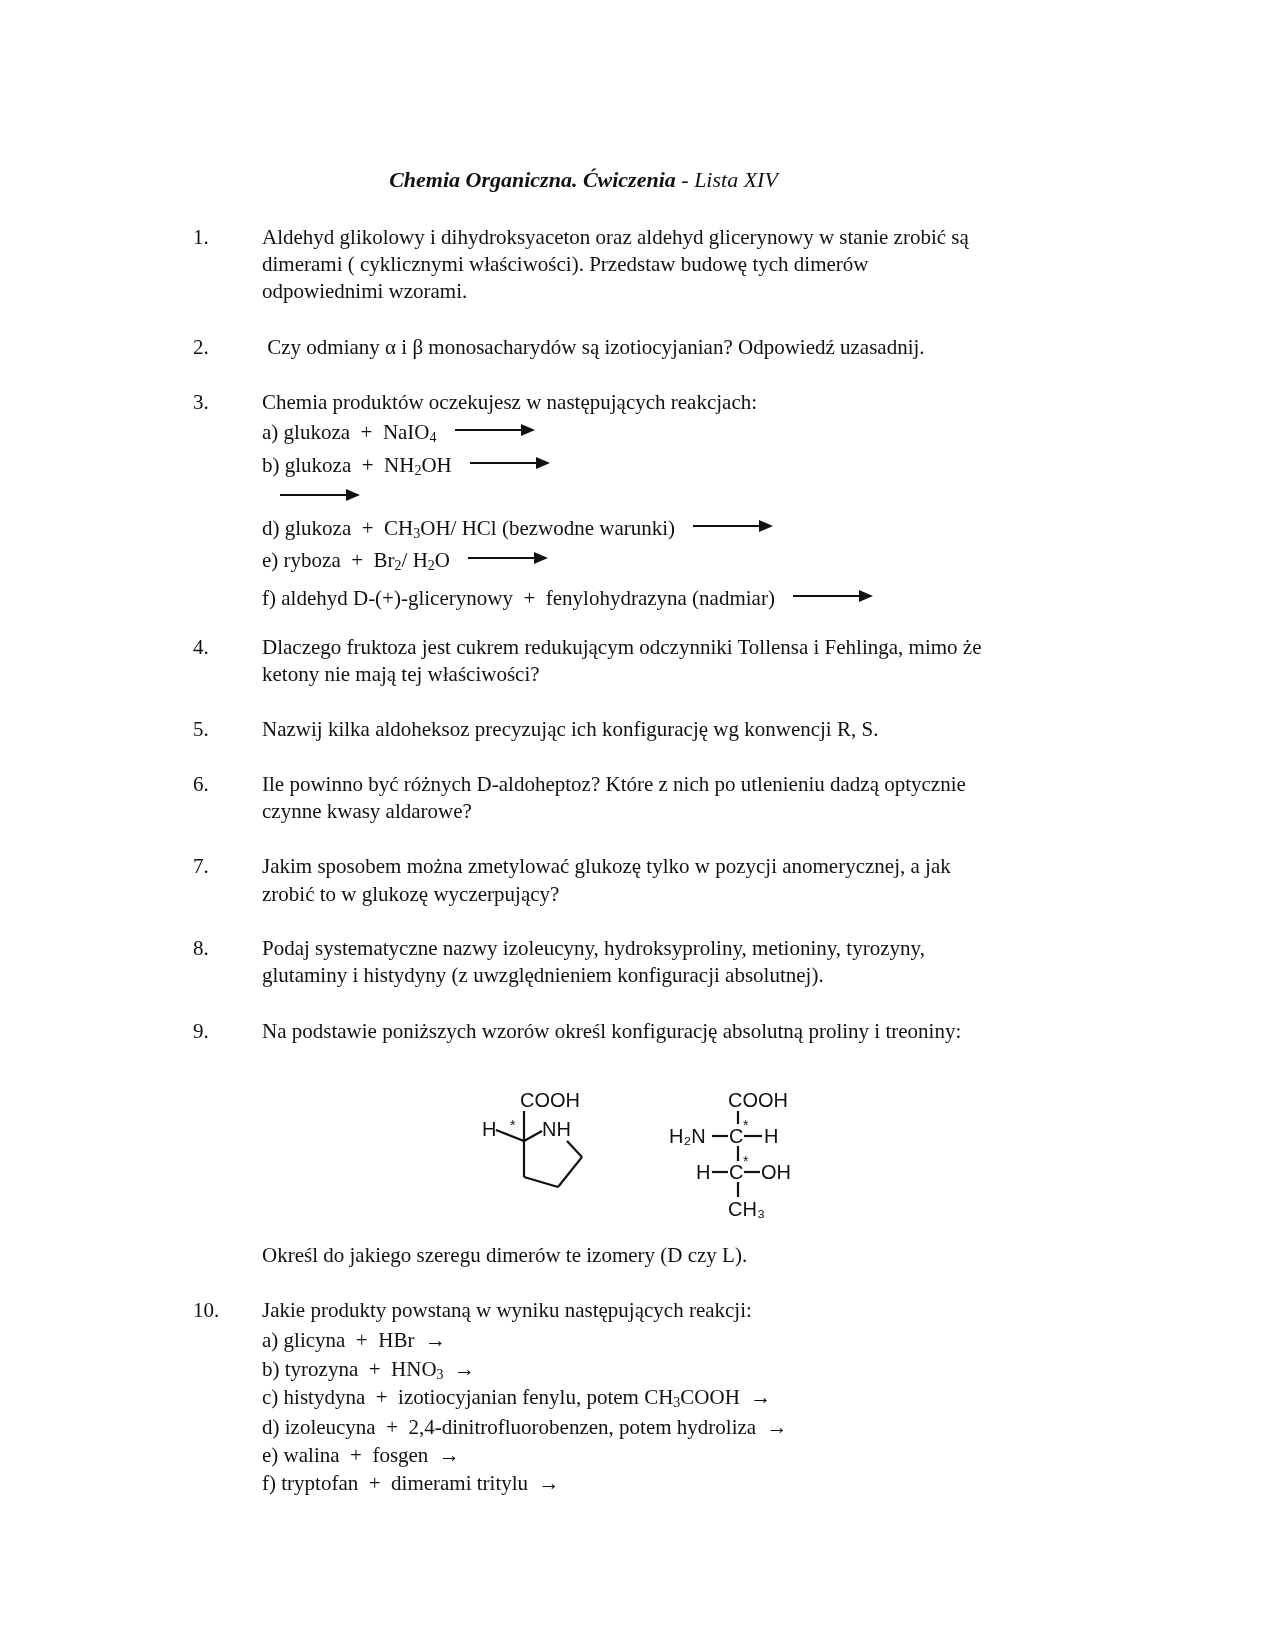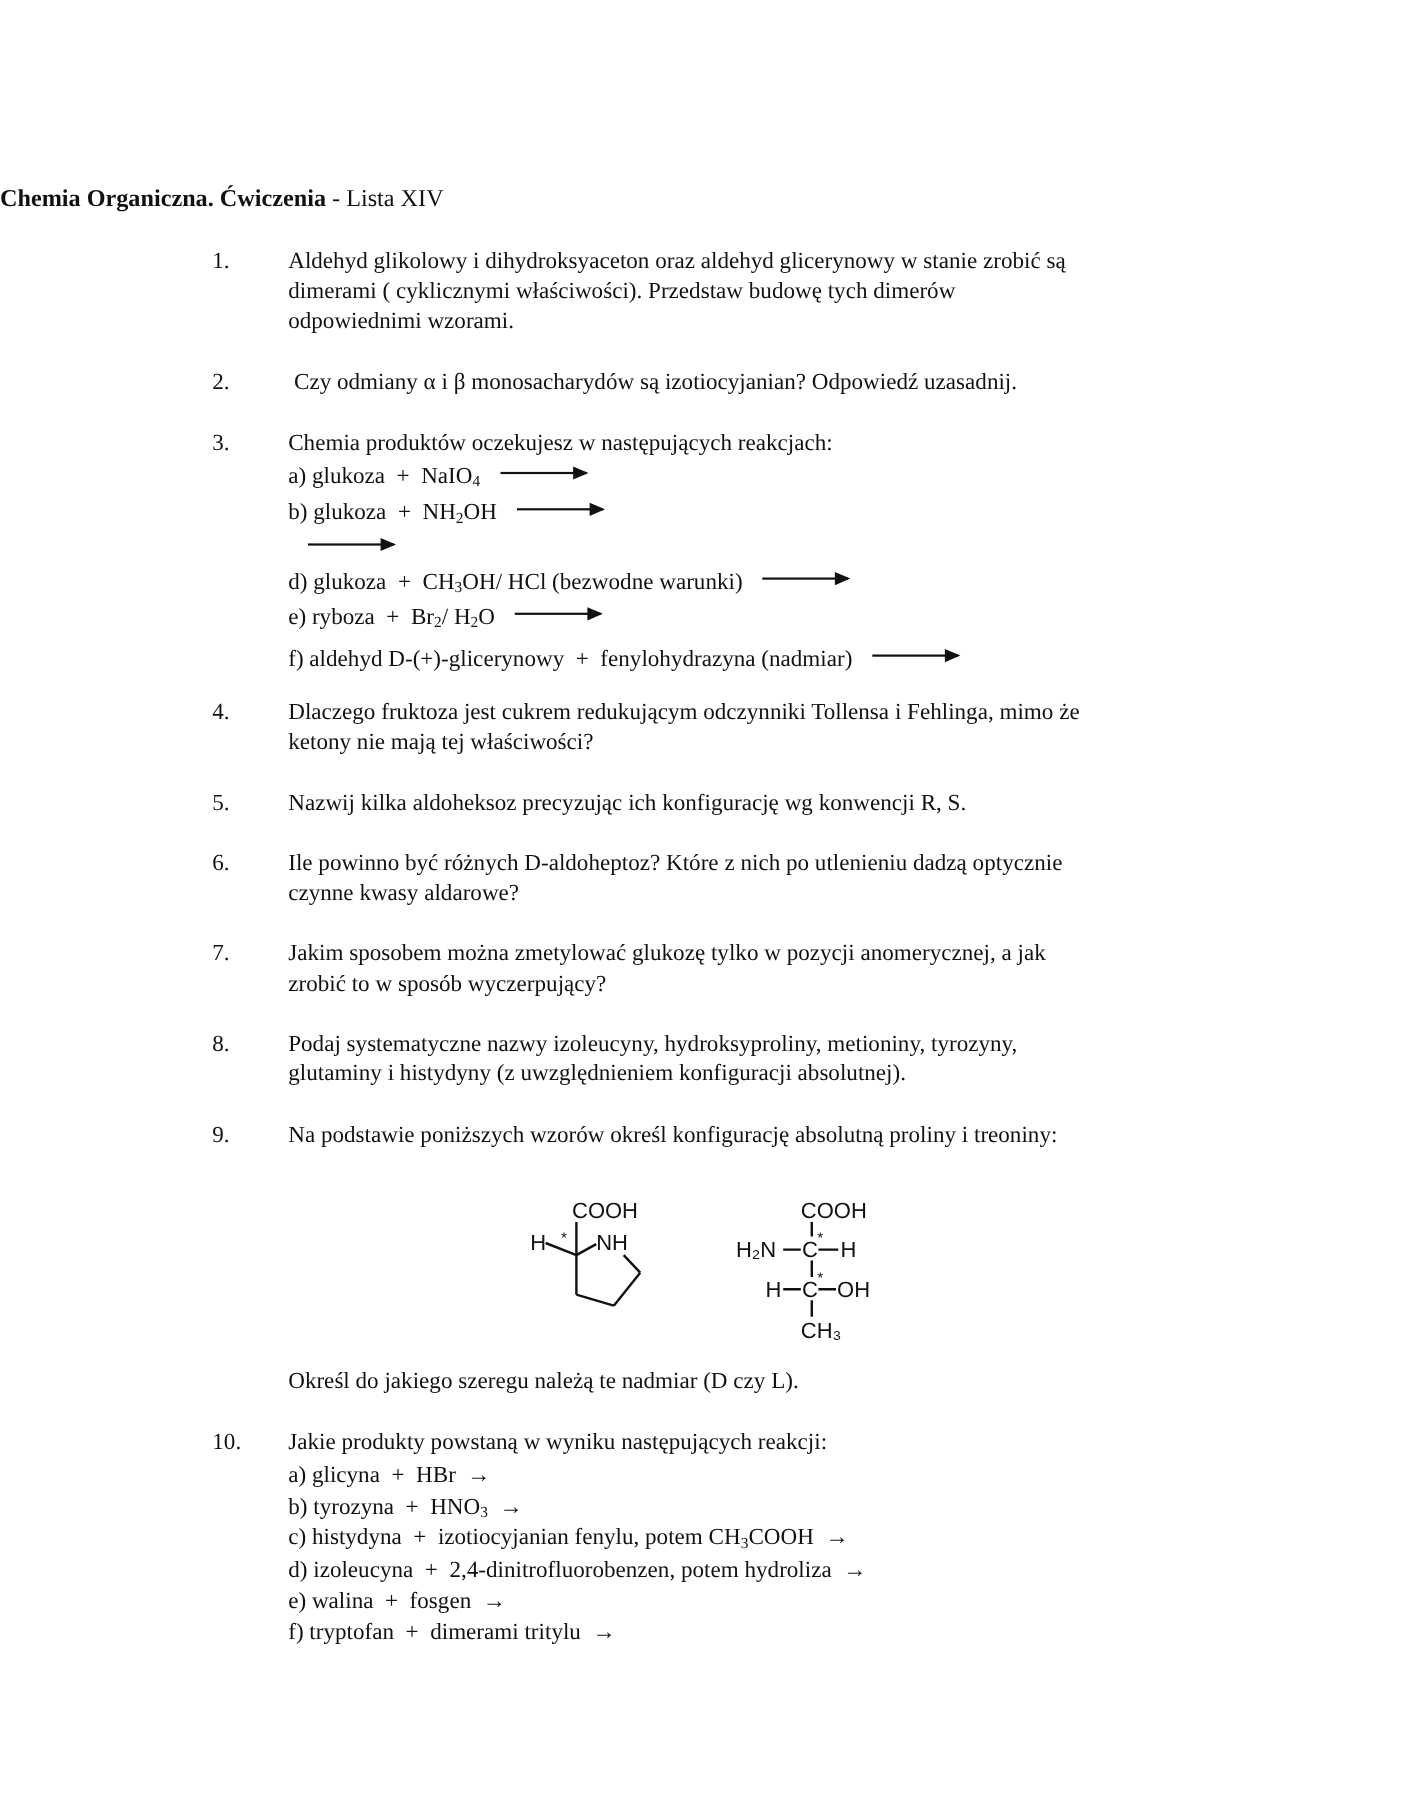--- a/index.html
+++ b/index.html
@@ -1,19 +1,19 @@
 <!DOCTYPE html>
 <html><head>
 <meta charset="utf-8">
 <style>
   html, body { margin: 0; padding: 0; background: #ffffff; }
   body { width: 1275px; height: 1650px; position: relative; overflow: hidden;
          font-family: "Liberation Serif", "DejaVu Serif", serif; color: #111; }
   .abs { position: absolute; white-space: nowrap; }
-  .title { left: 0; width: 1167px; top: 167px; font-size: 22px; }
+  .title { left: 0; width: 1167px; text-align: center; top: 167px; font-size: 22px; font-style: italic; }
   .title b { font-weight: bold; }
   .num { left: 193px; font-size: 21px; line-height: 28px; }
   .txt { left: 262px; font-size: 21px; line-height: 28px; }
   .arrow { display: inline-block; position: relative; height: 2px; background: #111; vertical-align: middle; margin-left: 18px; top: -4px; }
   .arrow::after { content: ""; position: absolute; right: -2px; top: -5px; border-left: 14px solid #111; border-top: 6px solid transparent; border-bottom: 6px solid transparent; }
   sub { font-size: 14px; vertical-align: -3px; line-height: 0; }
   .struct { font-family: "Liberation Sans", "DejaVu Sans", sans-serif; }
 </style>
 </head>
 <body>
@@ -43,21 +43,21 @@
 
 <div class="abs num" style="top:715px">5.</div>
 <div class="abs txt" style="top:715px">Nazwij kilka aldoheksoz precyzując ich konfigurację wg konwencji R, S.</div>
 
 <div class="abs num" style="top:770px">6.</div>
 <div class="abs txt" style="top:770px">Ile powinno być różnych D-aldoheptoz? Które z nich po utlenieniu dadzą optycznie</div>
 <div class="abs txt" style="top:797px">czynne kwasy aldarowe?</div>
 
 <div class="abs num" style="top:852px">7.</div>
 <div class="abs txt" style="top:852px">Jakim sposobem można zmetylować glukozę tylko w pozycji anomerycznej, a jak</div>
-<div class="abs txt" style="top:880px">zrobić to w sposób wyczerpujący?</div>
+<div class="abs txt" style="top:880px">zrobić to w glukozę wyczerpujący?</div>
 
 <div class="abs num" style="top:934px">8.</div>
 <div class="abs txt" style="top:934px">Podaj systematyczne nazwy izoleucyny, hydroksyproliny, metioniny, tyrozyny,</div>
 <div class="abs txt" style="top:961px">glutaminy i histydyny (z uwzględnieniem konfiguracji absolutnej).</div>
 
 <div class="abs num" style="top:1017px">9.</div>
 <div class="abs txt" style="top:1017px">Na podstawie poniższych wzorów określ konfigurację absolutną proliny i treoniny:</div>
 
 <svg class="abs struct" style="left:470px; top:1085px" width="360" height="150">
 
@@ -93,21 +93,21 @@
       <line x1="242" y1="51" x2="258" y2="51"></line>
       <line x1="274" y1="51" x2="292" y2="51"></line>
       <line x1="268" y1="61" x2="268" y2="76"></line>
       <line x1="242" y1="87" x2="258" y2="87"></line>
       <line x1="274" y1="87" x2="290" y2="87"></line>
       <line x1="268" y1="97" x2="268" y2="112"></line>
     </g>
   </g>
 </svg>
 
-<div class="abs txt" style="top:1241px">Określ do jakiego szeregu należą te nadmiar (D czy L).</div>
+<div class="abs txt" style="top:1241px">Określ do jakiego szeregu dimerów te izomery (D czy L).</div>
 
 <div class="abs num" style="top:1296px">10.</div>
 <div class="abs txt" style="top:1296px">Jakie produkty powstaną w wyniku następujących reakcji:</div>
 <div class="abs txt" style="top:1326px; white-space:pre"><span>a) glicyna  +  HBr  →</span></div>
 <div class="abs txt" style="top:1355px; white-space:pre"><span>b) tyrozyna  +  HNO</span><sub>3</sub><span>  →</span></div>
 <div class="abs txt" style="top:1383px; white-space:pre"><span>c) histydyna  +  izotiocyjanian fenylu, potem CH</span><sub>3</sub><span>COOH  →</span></div>
 <div class="abs txt" style="top:1413px; white-space:pre"><span>d) izoleucyna  +  2,4-dinitrofluorobenzen, potem hydroliza  →</span></div>
 <div class="abs txt" style="top:1441px; white-space:pre"><span>e) walina  +  fosgen  →</span></div>
 <div class="abs txt" style="top:1469px; white-space:pre"><span>f) tryptofan  +  dimerami tritylu  →</span></div>
 

